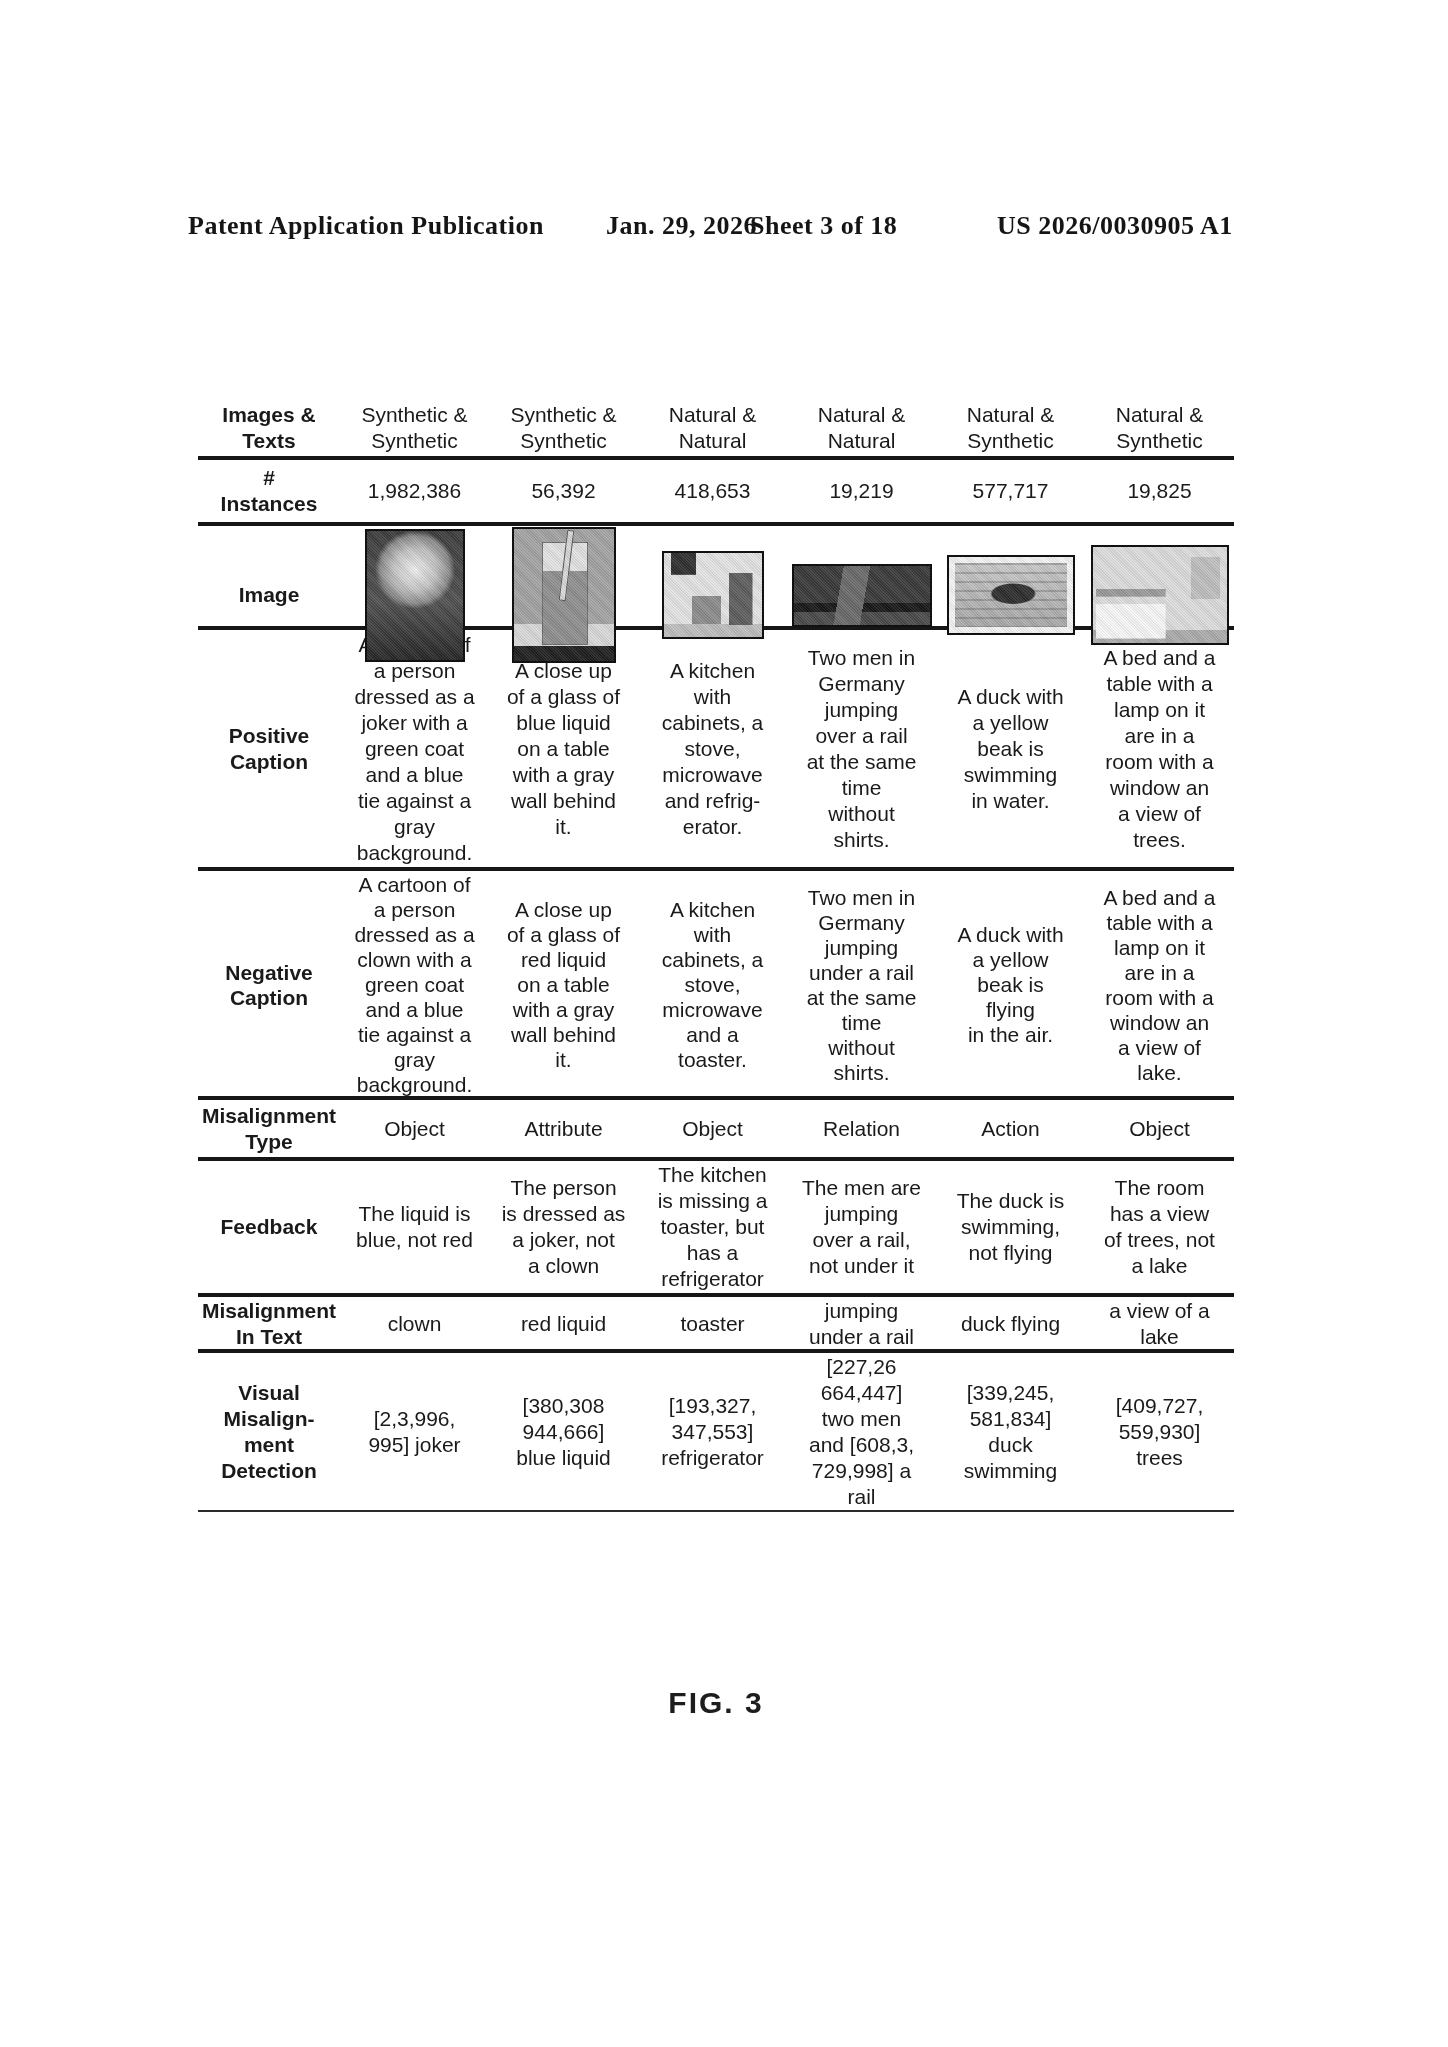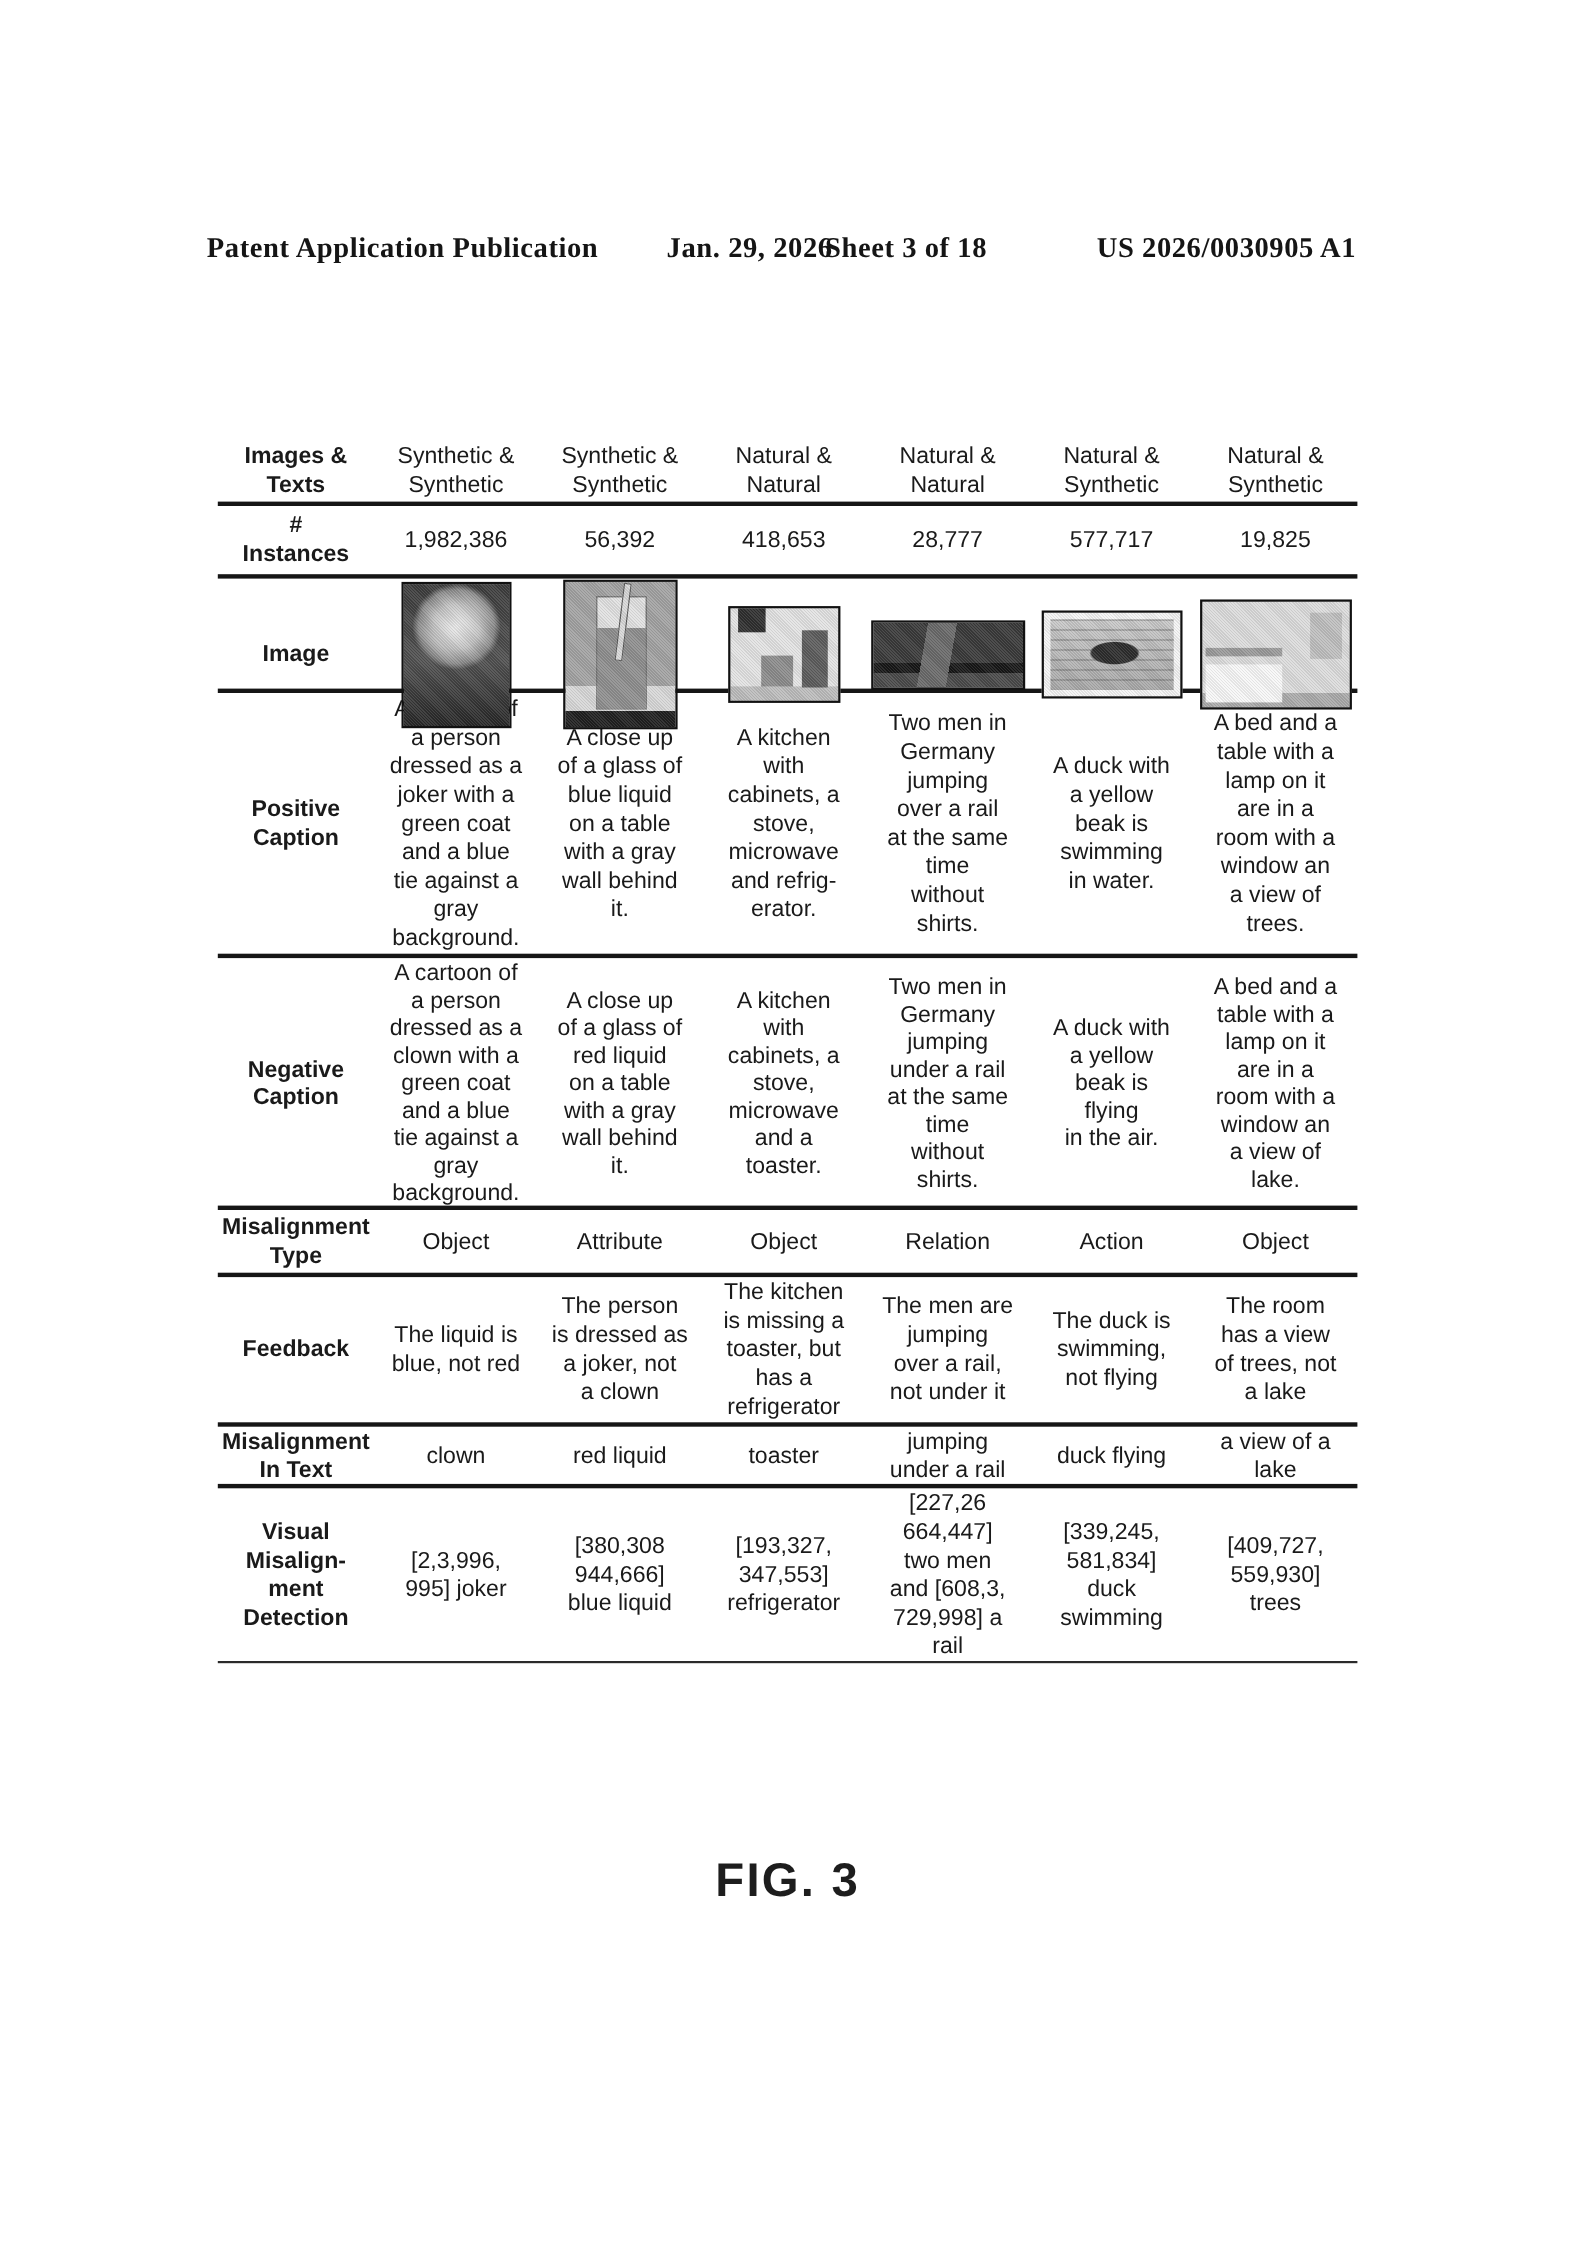--- a/index.html
+++ b/index.html
@@ -79,21 +79,21 @@
       linear-gradient(#bfbfbf,#bfbfbf),
       linear-gradient(#f7f7f7,#f7f7f7),
       linear-gradient(#9a9a9a,#9a9a9a),
       linear-gradient(#ababab,#ababab);
     background-repeat:no-repeat;
     background-size:22% 44%, 52% 36%, 52% 8%, 100% 14%;
     background-position:94% 18%, 6% 92%, 6% 48%, 0 100%;}
 
   
   .fig-caption{position:absolute;top:1686px;left:198px;width:1036px;
-    text-align:center;font-size:43px;font-weight:bold;letter-spacing:2px;color:#1d1d1d;}
+    text-align:center;font-size:30px;font-weight:bold;letter-spacing:2px;color:#1d1d1d;}
 </style>
 </head>
 <body>
 
 <div class="page-header">
   <span class="ph-left">Patent Application Publication</span>
   <span class="ph-date">Jan. 29, 2026</span>
   <span class="ph-sheet">Sheet 3 of 18</span>
   <span class="ph-right">US 2026/0030905 A1</span>
 </div>
@@ -117,21 +117,21 @@
     <div class="cell">Natural &amp;
 Synthetic</div>
   </div>
 
   <div class="trow r3">
     <div class="cell lbl">#
 Instances</div>
     <div class="cell">1,982,386</div>
     <div class="cell">56,392</div>
     <div class="cell">418,653</div>
-    <div class="cell">28,777</div>
+    <div class="cell">19,219</div>
     <div class="cell">577,717</div>
     <div class="cell">19,825</div>
   </div>
 
   <div class="trow r4">
     <div class="cell lbl">Image</div>
     <div class="cell imgcell">
       <div class="thumb t-joker" title="grayscale cartoon portrait of a joker"></div>
     </div>
     <div class="cell imgcell">

